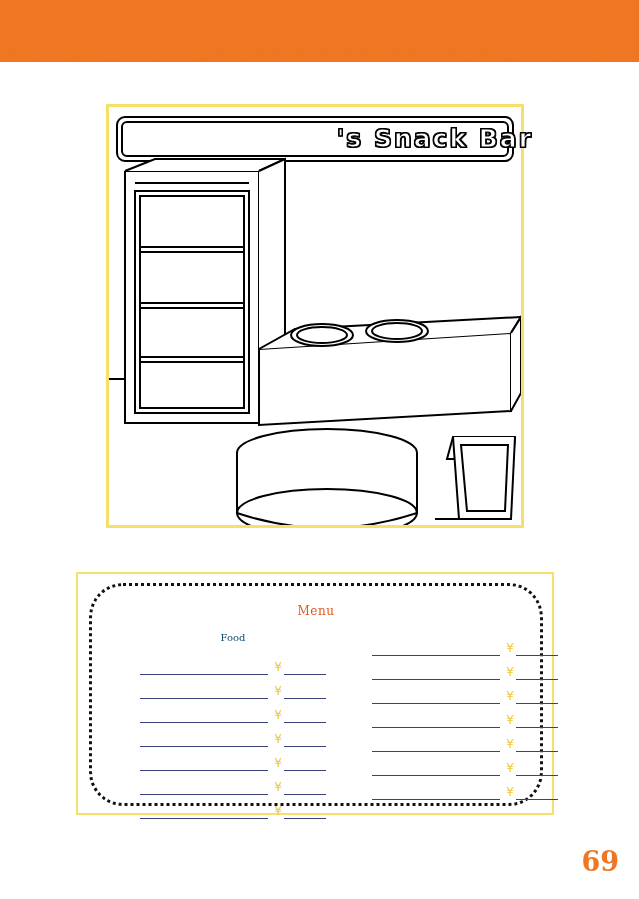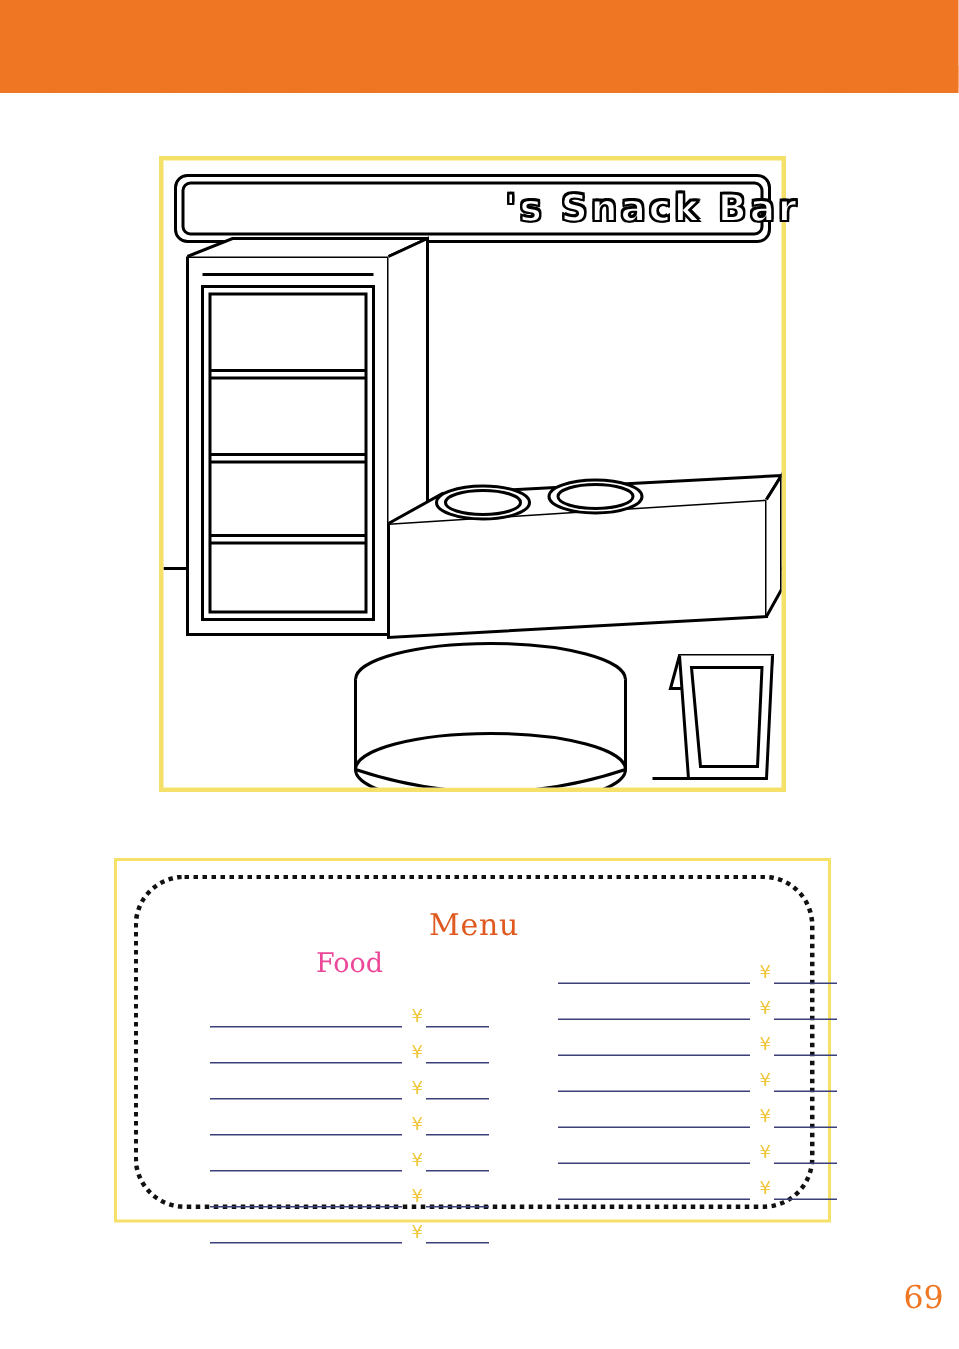--- a/index.html
+++ b/index.html
@@ -102,35 +102,35 @@
     border-radius: 34px;
     box-sizing: border-box;
   }
   .menu-title {
     position: absolute;
     top: 18px;
     left: 0;
     width: 100%;
     text-align: center;
     font-family: "DejaVu Serif", serif;
-    font-size: 20px;
+    font-size: 12px;
     color: #e0591f;
     letter-spacing: .5px;
   }
   .col {
     position: absolute;
     top: 46px;
     width: 186px;
   }
   .col.food { left: 48px; }
   .col.drinks { left: 280px; }
   .col-head {
     font-family: "DejaVu Serif", serif;
-    font-size: 18px;
-    color: #ec4899;
+    font-size: 10px;
+    color: #0c4a6e;
     text-align: center;
     margin-bottom: 8px;
   }
   .menu-row {
     display: flex;
     align-items: flex-end;
     height: 24px;
   }
   .menu-line-name {
     flex: 1 1 auto;
@@ -147,26 +147,26 @@
   }
   .menu-line-price {
     flex: 0 0 42px;
     border-bottom: 1px solid #3b3f7a;
     height: 17px;
   }
 
   
   .page-number {
     position: absolute;
-    right: 10px;
+    right: 20px;
     bottom: 22px;
     font-family: "DejaVu Serif", serif;
-    font-size: 21px;
+    font-size: 27px;
     color: #ef7622;
-    font-weight: normal;
+    font-weight: bold;
   }
 </style>
 </head>
 <body>
 
 <div class="banner">
   <svg class="banner-rip" viewBox="0 0 639 24" preserveAspectRatio="none">
     <path d="M0,0 L0,14 L18,6 L34,16 L52,7 L70,17 L92,8 L112,18 L134,9 L156,18
              L178,8 L200,17 L224,7 L246,16 L268,6 L290,15 L312,5 L334,14 L356,5
              L380,15 L402,6 L424,16 L446,7 L468,17 L490,8 L512,18 L534,9 L556,18

